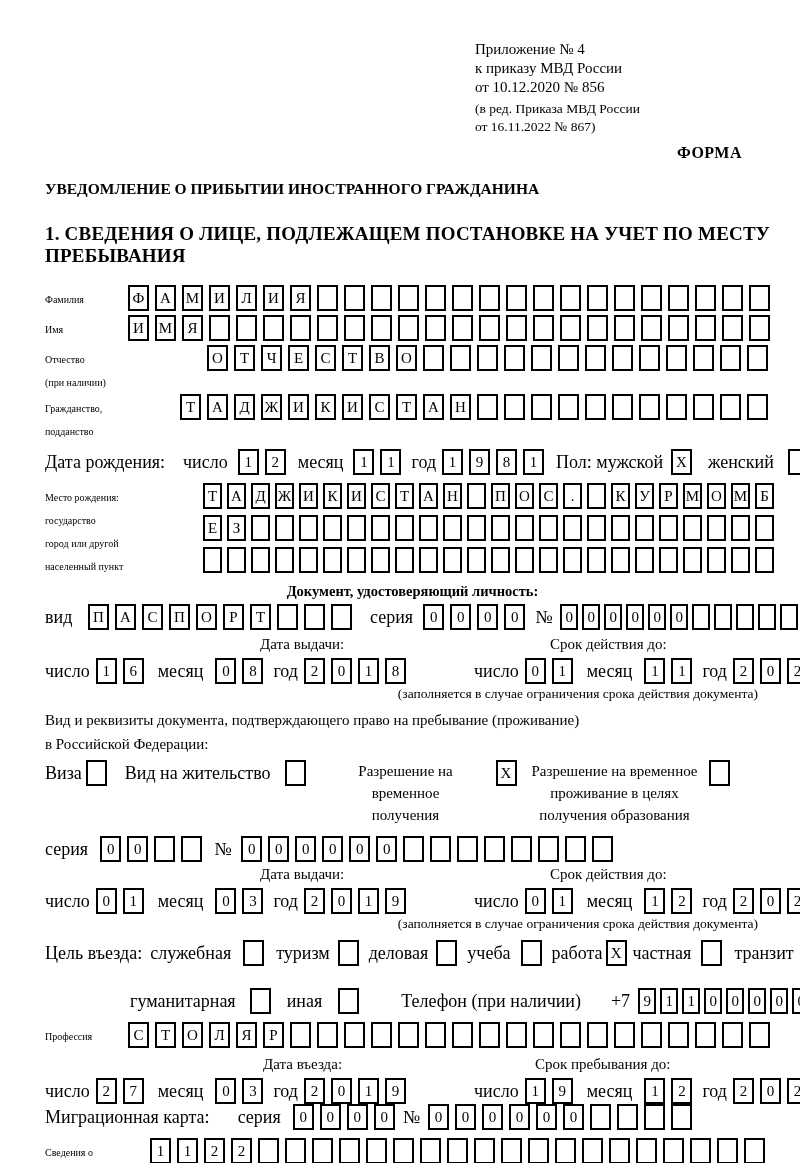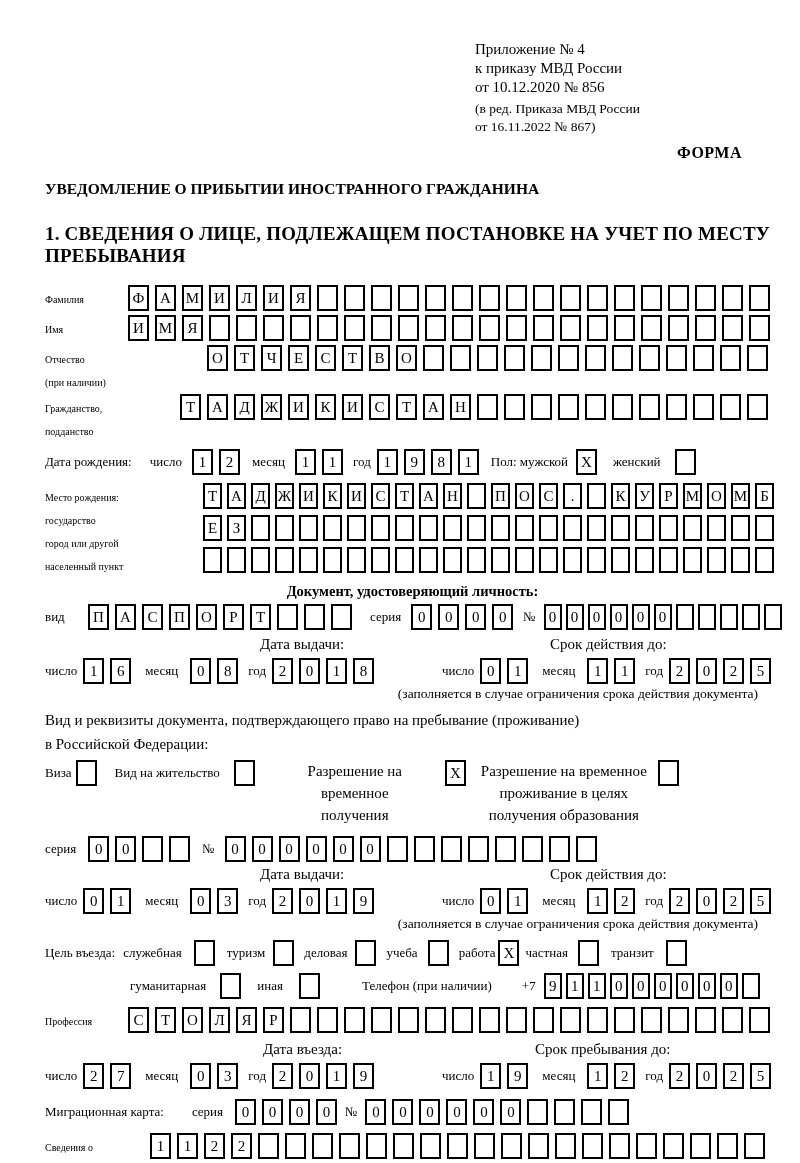--- a/index.html
+++ b/index.html
@@ -23,21 +23,21 @@
   .frow { display: flex; align-items: flex-start; }
   .flabel { flex: none; font-size: 10px; line-height: 23px; padding-top: 3px; }
   .cells { display: flex; flex: none; }
   .cell {
     flex: none; width: 21px; height: 26px; border: 2px solid #000; margin-right: 6px;
     text-align: center; font-size: 15px; line-height: 22px; background: #fff;
   }
   .cells.md .cell { width: 19px; margin-right: 5px; }
   .cells.sm .cell { width: 18px; margin-right: 4px; }
   .cellstack .cells { margin-bottom: 6px; }
-  .ilabel { flex: none; font-size: 13px; line-height: 26px; }
+  .ilabel { flex: none; font-size: 18px; line-height: 26px; }
   .ck { margin-right: 0; }
 
   .center-head { text-align: center; font-weight: bold; font-size: 14.5px; margin-top: 4px; }
   .dual-head { position: relative; height: 20px; font-size: 15px; margin-top: 6px; }
   .dual-head span { position: absolute; top: 0; }
   .note-right { text-align: right; padding-right: 22px; font-size: 13.5px; margin-top: 2px; }
   .plain { font-size: 15px; line-height: 24px; }
   .opt-label-multi { text-align: center; font-size: 15px; line-height: 22px; }
 </style>
 </head>
@@ -479,21 +479,21 @@
     <span class="ilabel" style="margin-left:10px">учеба</span>
     <span class="cell ck" style="margin-left:10px"></span>
     <span class="ilabel" style="margin-left:10px">работа</span>
     <span class="cell ck" style="margin-left:3px">X</span>
     <span class="ilabel" style="margin-left:6px">частная</span>
     <span class="cell ck" style="margin-left:10px"></span>
     <span class="ilabel" style="margin-left:12px">транзит</span>
     <span class="cell ck" style="margin-left:12px"></span>
   </div>
 
-  <div class="frow" style="margin-top:7px">
+  <div class="frow" style="margin-top:22px">
     <span class="ilabel" style="margin-left:85px">гуманитарная</span>
     <span class="cell ck" style="margin-left:14px"></span>
     <span class="ilabel" style="margin-left:16px">иная</span>
     <span class="cell ck" style="margin-left:16px"></span>
     <span class="ilabel" style="margin-left:42px">Телефон (при наличии)</span>
     <span class="ilabel" style="margin-left:30px;margin-right:8px">+7</span>
     <div class="cells sm">
         <span class="cell">9</span>
         <span class="cell">1</span>
         <span class="cell">1</span>
@@ -571,21 +571,21 @@
       </div>
     <span class="ilabel" style="margin-left:4px;margin-right:6px">год</span>
     <div class="cells">
         <span class="cell">2</span>
         <span class="cell">0</span>
         <span class="cell">2</span>
         <span class="cell">5</span>
       </div>
   </div>
 
-  <div class="frow" style="margin-top:10px">
+  <div class="frow" style="">
     <span class="ilabel">Миграционная карта:</span>
     <span class="ilabel" style="margin-left:28px;margin-right:12px">серия</span>
     <div class="cells">
         <span class="cell">0</span>
         <span class="cell">0</span>
         <span class="cell">0</span>
         <span class="cell">0</span>
       </div>
     <span class="ilabel" style="margin-left:2px;margin-right:8px">№</span>
     <div class="cells">

